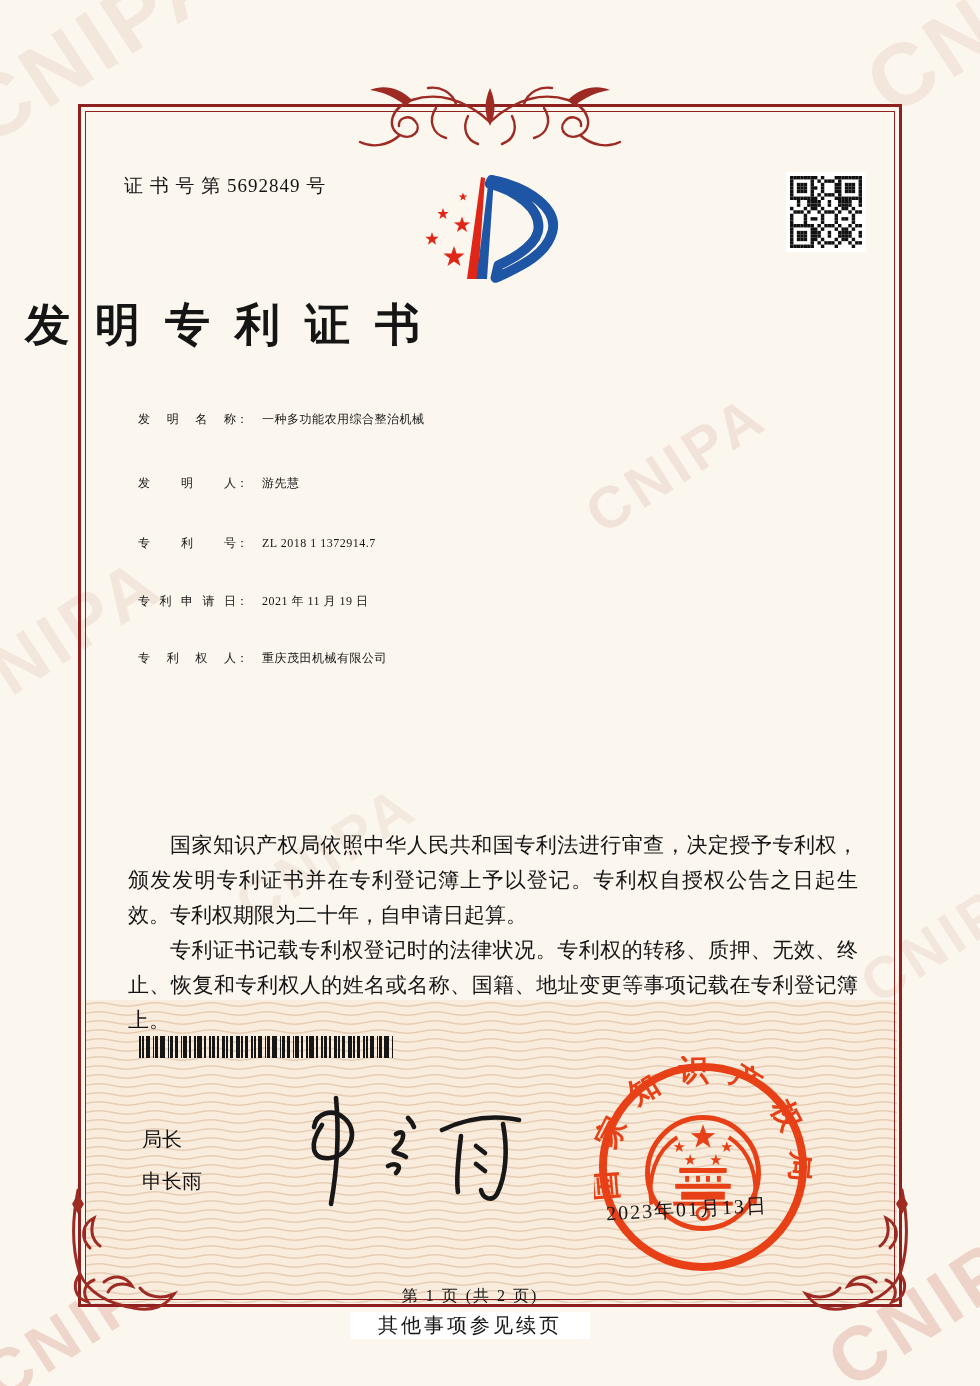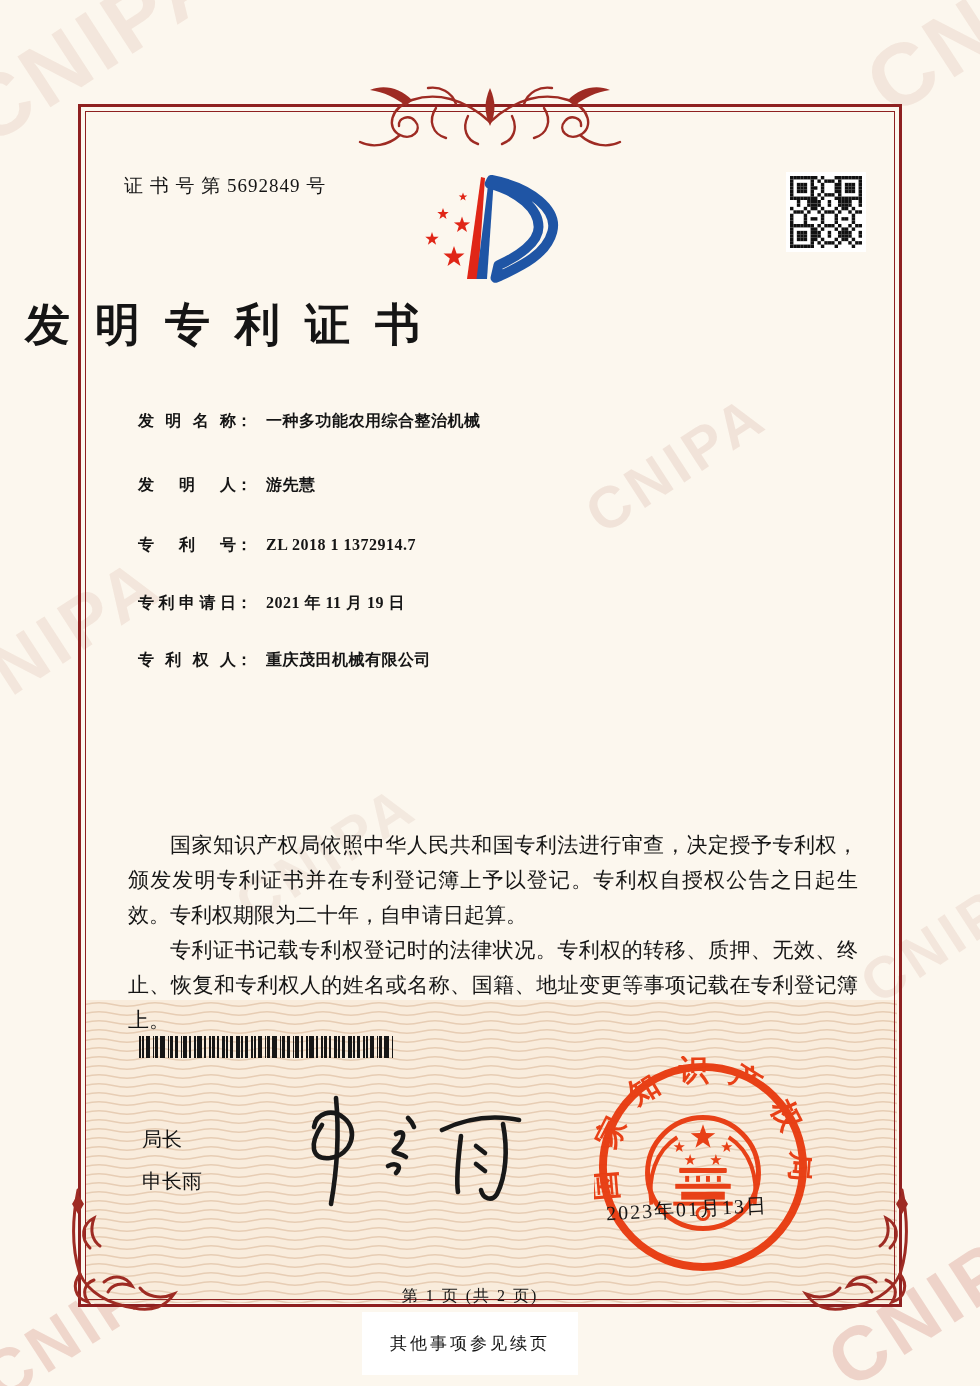--- a/index.html
+++ b/index.html
@@ -21,21 +21,21 @@
     border:3.5px solid #8e2020; z-index:2; box-sizing:border-box;
   }
   .frame-inner{position:absolute; inset:4px; border:1.5px solid #8e2020;}
   
   .cert-no{position:absolute; left:124px; top:173px; font-size:19px; letter-spacing:1px; z-index:4;}
   .title{
     position:absolute; left:0; right:0; top:295px; text-align:left;
     font-size:45px; font-weight:600; letter-spacing:25px; text-indent:25px; z-index:4;
   }
   
-  .field-row{position:absolute; left:138px; font-size:16px; white-space:nowrap; z-index:4;font-weight:bold;}
+  .field-row{position:absolute; left:138px; font-size:12px; white-space:nowrap; z-index:4;}
   .flabel{display:inline-block; width:98px; text-align:justify; text-align-last:justify;}
   .fvalue{margin-left:14px; letter-spacing:.5px;}
   .fgroup2{position:absolute; left:374px; top:0;}
   
   .body-text{
     position:absolute; left:128px; top:828px; width:730px; z-index:4;
     font-size:21px; line-height:35px; text-align:justify;
   }
   .body-text p{margin:0; text-indent:2em;}
   
@@ -44,21 +44,21 @@
   .sig-name{position:absolute; left:142px; top:1168px; font-size:20px; font-weight:500; z-index:4;
             font-family:"Liberation Sans","DejaVu Sans",sans-serif;}
   .seal-date{
     position:absolute; left:606px; top:1196px; font-size:20px; letter-spacing:2px;
     color:#161616; transform:rotate(-3deg); z-index:6; font-weight:500;
   }
   .page-num{position:absolute; left:0; width:940px; top:1266px; text-align:center;
             font-size:16px; letter-spacing:2px; z-index:4;margin-top:20px;}
   .cont-note{
     position:absolute; left:470px; top:1312px; transform:translateX(-50%);
-    background:#ffffff; padding:20px 28px; font-size:17px; letter-spacing:3px; z-index:4;
+    background:#ffffff; padding:0 28px; font-size:20px; letter-spacing:3px; z-index:4;
   }
   .qr-box{position:absolute; left:786px; top:172px; width:80px; height:80px; background:#fff; z-index:4;}
   .qr-box svg{position:absolute; left:4px; top:4px;}
   .z3{z-index:3;} .z4{z-index:4;} .z5{z-index:5;} .z1{z-index:1;}
 </style>
 </head>
 <body>
 
 <div id="page">
 

